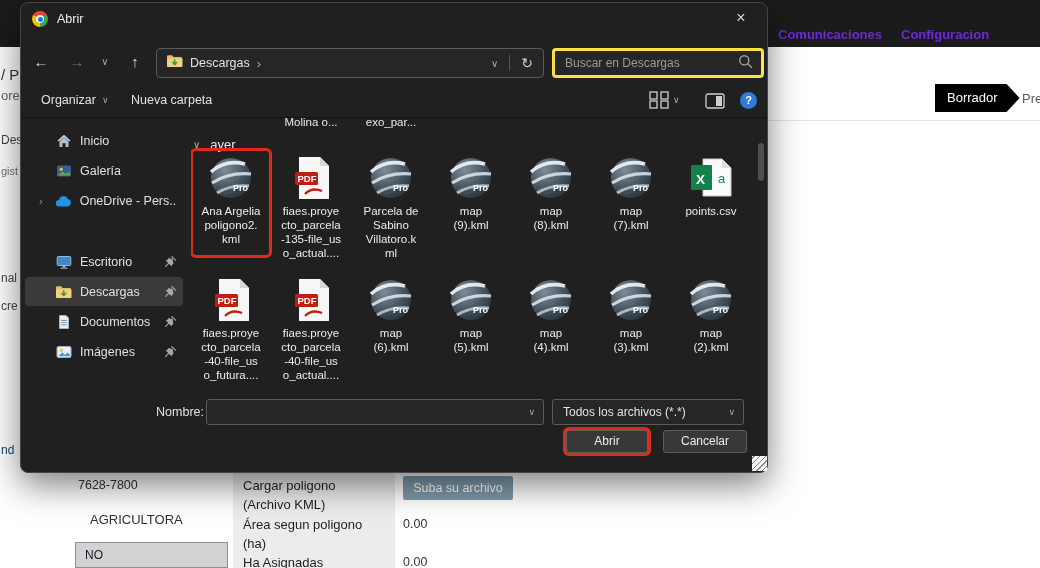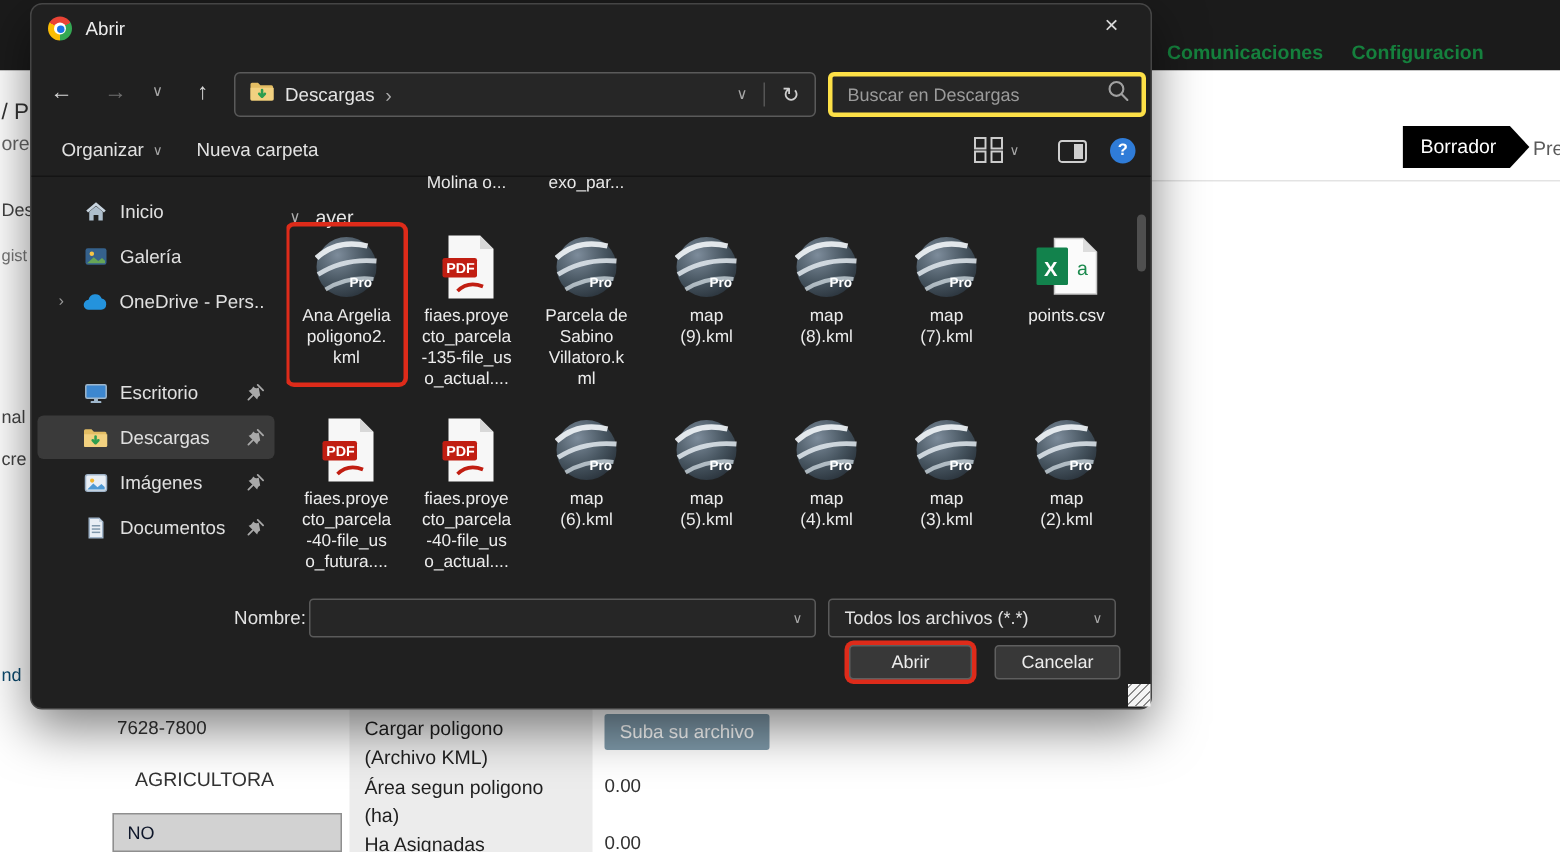--- a/index.html
+++ b/index.html
@@ -1,21 +1,21 @@
 <!DOCTYPE html>
 <html><head>
 <meta charset="utf-8">
 <style>
   html,body{margin:0;padding:0;overflow:hidden;}
   body{font-family:"Liberation Sans", sans-serif;}
   .stage{position:relative;width:1040px;height:568px;background:#fff;overflow:hidden;}
 
   
   .top-band{position:absolute;left:0;top:0;width:1040px;height:47px;background:#1b1b1b;}
-  .top-nav-item{position:absolute;top:27px;color:#15803d;font-size:13px;font-weight:700;cursor:default;}
+  .top-nav-item{position:absolute;top:27px;color:#6d28d9;font-size:13px;font-weight:700;cursor:default;}
   #nav-com{left:778px;} #nav-conf{left:901px;}
 
   .right-panel{position:absolute;left:768px;top:47px;width:272px;height:496px;background:#fff;}
   .draft-badge{position:absolute;left:167px;top:37px;height:28px;line-height:28px;background:#000;color:#fff;
     font-size:13px;padding:0 22px 0 12px;clip-path:polygon(0 0,calc(100% - 13px) 0,100% 50%,calc(100% - 13px) 100%,0 100%);}
   .pre-cut{position:absolute;left:254px;top:44px;color:#5a5a5a;font-size:13px;}
   .right-divider{position:absolute;left:0;top:73px;width:272px;height:1px;background:#e3e3e3;}
 
   .left-strip{position:absolute;left:0;top:47px;width:20px;height:426px;background:#fff;overflow:hidden;}
   .frag{position:absolute;left:1px;white-space:nowrap;color:#555;font-size:12px;}
@@ -306,50 +306,50 @@
                   <path d="M5 3.6 C5.8 4.4 7 4.6 8 4.2 L8.8 8.4 C7.9 9 7.5 9.4 7.2 10.2 L2.8 5.8 C3.6 5.5 4 5.1 4.6 4.2 Z" fill="#a8a8a8"></path>
                   <path d="M4.6 8.4 1.6 11.4"></path>
                 </g>
               </svg>
             </span>
           </div>
           <div class="sb-item">
             <span class="sb-expand"></span>
             <span class="sb-icon">
               <svg width="16" height="16" viewBox="0 0 16 16">
-                <rect x="1" y="2.5" width="14" height="11" rx="1.5" fill="#e8eef5" stroke="#9fb3c8" stroke-width="1"></rect>
-                <circle cx="5.4" cy="6.4" r="1.4" fill="#f0b52e"></circle>
-                <path d="M2.2 12.3 6.2 8.3 9 10.8 11.6 8.6 13.8 10.6 V12.3 Z" fill="#4f99d3"></path>
-              </svg>
-            </span>
-            <span class="sb-label">Imágenes</span>
+                <path d="M3.5 1.5 h6.5 l2.5 2.5 V14.5 H3.5 Z" fill="#e8eef5" stroke="#9fb3c8" stroke-width="1"></path>
+                <path d="M10 1.5 l2.5 2.5 H10 Z" fill="#c4d2df"></path>
+                <g stroke="#7f97ab" stroke-width="1">
+                  <path d="M5.2 6.5 h5.6"></path>
+                  <path d="M5.2 8.7 h5.6"></path>
+                  <path d="M5.2 10.9 h5.6"></path>
+                </g>
+              </svg>
+            </span>
+            <span class="sb-label">Documentos</span>
             <span class="sb-pin">
               <svg width="13" height="13" viewBox="0 0 13 13">
                 <g stroke="#a8a8a8" stroke-width="1.2" fill="none" stroke-linecap="round">
                   <path d="M7.8 1.6 11.4 5.2"></path>
                   <path d="M5 3.6 C5.8 4.4 7 4.6 8 4.2 L8.8 8.4 C7.9 9 7.5 9.4 7.2 10.2 L2.8 5.8 C3.6 5.5 4 5.1 4.6 4.2 Z" fill="#a8a8a8"></path>
                   <path d="M4.6 8.4 1.6 11.4"></path>
                 </g>
               </svg>
             </span>
           </div>
           <div class="sb-item">
             <span class="sb-expand"></span>
             <span class="sb-icon">
               <svg width="16" height="16" viewBox="0 0 16 16">
-                <path d="M3.5 1.5 h6.5 l2.5 2.5 V14.5 H3.5 Z" fill="#e8eef5" stroke="#9fb3c8" stroke-width="1"></path>
-                <path d="M10 1.5 l2.5 2.5 H10 Z" fill="#c4d2df"></path>
-                <g stroke="#7f97ab" stroke-width="1">
-                  <path d="M5.2 6.5 h5.6"></path>
-                  <path d="M5.2 8.7 h5.6"></path>
-                  <path d="M5.2 10.9 h5.6"></path>
-                </g>
-              </svg>
-            </span>
-            <span class="sb-label">Documentos</span>
+                <rect x="1" y="2.5" width="14" height="11" rx="1.5" fill="#e8eef5" stroke="#9fb3c8" stroke-width="1"></rect>
+                <circle cx="5.4" cy="6.4" r="1.4" fill="#f0b52e"></circle>
+                <path d="M2.2 12.3 6.2 8.3 9 10.8 11.6 8.6 13.8 10.6 V12.3 Z" fill="#4f99d3"></path>
+              </svg>
+            </span>
+            <span class="sb-label">Imágenes</span>
             <span class="sb-pin">
               <svg width="13" height="13" viewBox="0 0 13 13">
                 <g stroke="#a8a8a8" stroke-width="1.2" fill="none" stroke-linecap="round">
                   <path d="M7.8 1.6 11.4 5.2"></path>
                   <path d="M5 3.6 C5.8 4.4 7 4.6 8 4.2 L8.8 8.4 C7.9 9 7.5 9.4 7.2 10.2 L2.8 5.8 C3.6 5.5 4 5.1 4.6 4.2 Z" fill="#a8a8a8"></path>
                   <path d="M4.6 8.4 1.6 11.4"></path>
                 </g>
               </svg>
             </span>
           </div>

